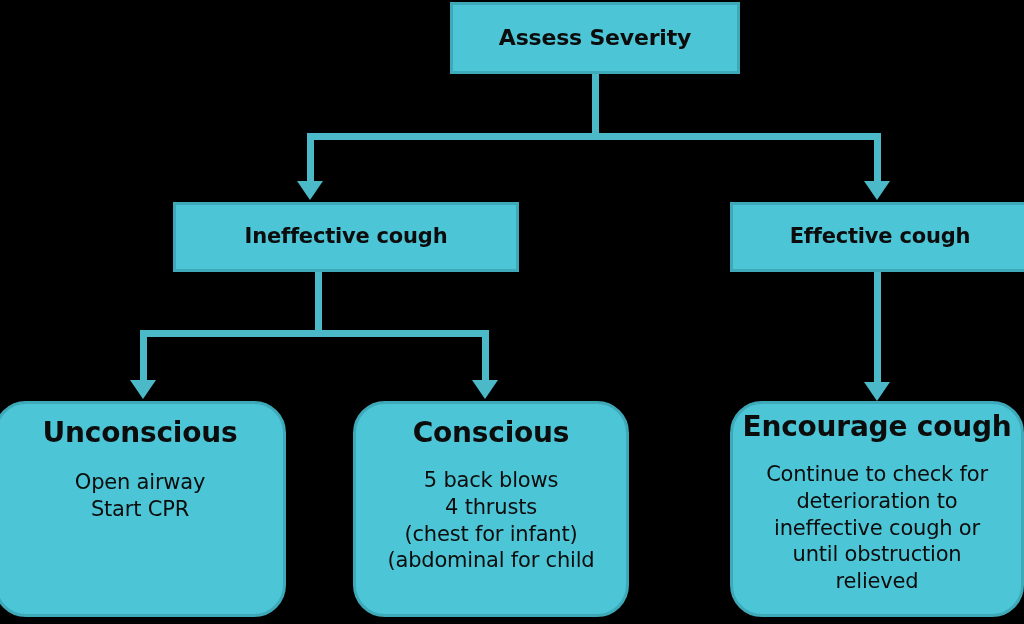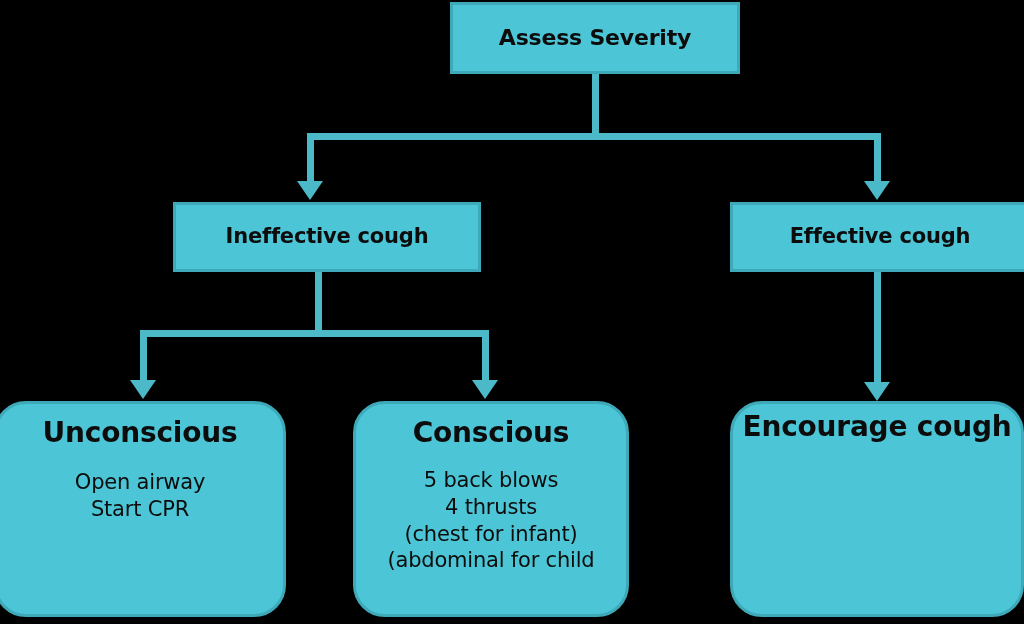--- a/index.html
+++ b/index.html
@@ -47,21 +47,21 @@
   }
 
   
   #node-assess-severity {
     left: 450px; top: 2px; width: 290px; height: 72px;
   }
   #node-assess-severity .node-title { font-size: 22px; }
 
   
   #node-ineffective-cough {
-    left: 173px; top: 202px; width: 308px; height: 70px;
+    left: 173px; top: 202px; width: 346px; height: 70px;
   }
   #node-effective-cough {
     left: 730px; top: 202px; width: 300px; height: 70px;
   }
   #node-ineffective-cough .node-title,
   #node-effective-cough .node-title { font-size: 21px; }
 
   
   #node-unconscious {
     left: -6px; top: 401px; width: 292px; height: 216px;
@@ -165,15 +165,22 @@
     <div class="node-body">
       <div>5 back blows</div>
       <div>4 thrusts</div>
       <div>(chest for infant)</div>
       <div>(abdominal for child</div>
     </div>
   </div>
 
   <div class="node rounded" id="node-encourage-cough">
     <div class="node-title">Encourage cough</div>
+    <div class="node-body">
+      <div>Continue to check for</div>
+      <div>deterioration to</div>
+      <div>ineffective cough or</div>
+      <div>until obstruction</div>
+      <div>relieved</div>
+    </div>
   </div>
 
 </div>
 
 </body></html>

